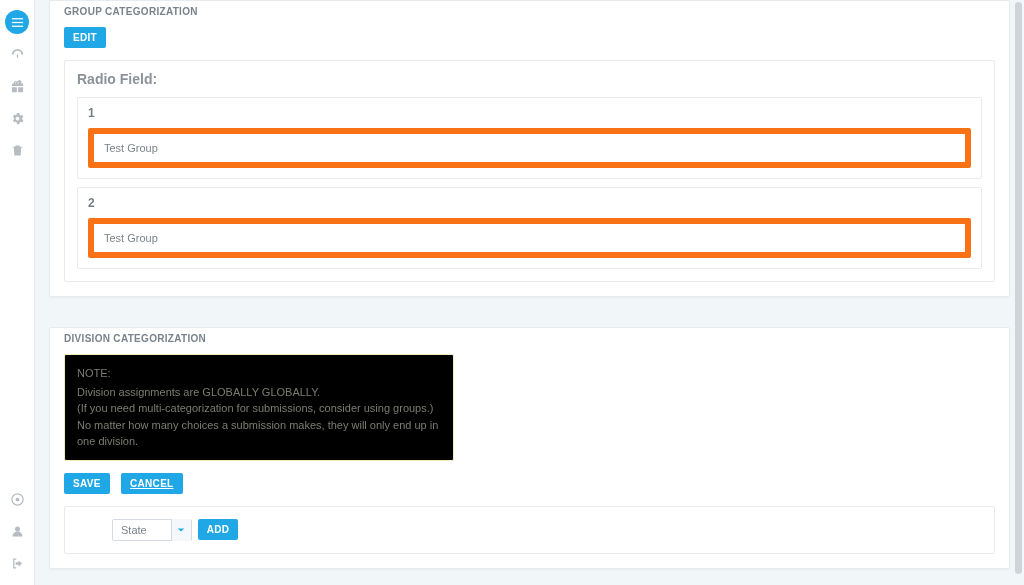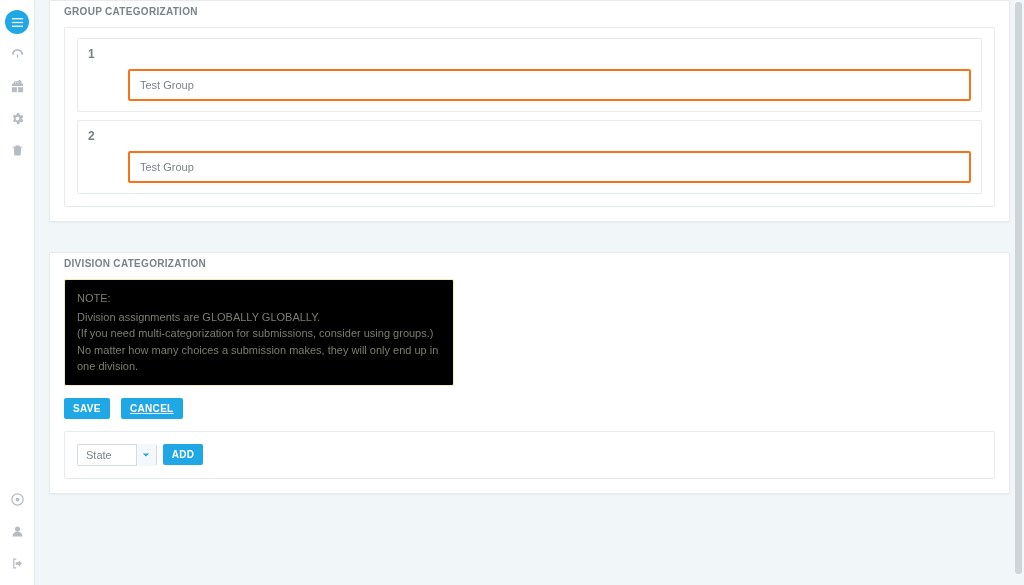--- a/index.html
+++ b/index.html
@@ -99,26 +99,25 @@
     margin-bottom:8px;
     padding:8px 10px 10px 10px;
   }
   .option-header {
     font-size:12px;
     font-weight:600;
     color:#787f86;
     margin-bottom:8px;
   }
   .group-box {
-    border:2px solid #f97316;
+    border:6px solid #f97316;
     border-radius:2px;
     padding:8px 10px;
     font-size:11px;
     color:#7b838a;
-    margin-left:40px;
   }
 
   .note-box {
     background:#000000;
     border:1px solid #f2ecb9;
     border-radius:2px;
     padding:10px 12px;
     font-size:11px;
     color:#7a7e70;
     line-height:1.5;
@@ -229,21 +228,25 @@
           <path d="M10 4h-5v16h5v-2H7V6h3zM14 7l5 5-5 5v-3H9v-4h5z"></path>
         </svg>
     </div>
   </div>
 </div>
 
 <div class="main">
 
   <div class="panel">
     <div class="panel-title">GROUP CATEGORIZATION</div>
+    <div class="btn-row">
+      <button class="btn">EDIT</button>
+    </div>
     <div class="field-box">
+      <div class="field-title">Radio Field:</div>
 
       <div class="option-block">
         <div class="option-header">1</div>
         <div class="group-box">Test Group</div>
       </div>
 
       <div class="option-block" style="margin-bottom:0;">
         <div class="option-header">2</div>
         <div class="group-box">Test Group</div>
       </div>
@@ -259,21 +262,21 @@
       <div>(If you need multi-categorization for submissions, consider using groups.)</div>
       <div>No matter how many choices a submission makes, they will only end up in one division.</div>
     </div>
 
     <div class="btn-row">
       <button class="btn">SAVE</button>
       <button class="btn">CANCEL</button>
     </div>
 
     <div class="select-area">
-      <div style="display:flex;align-items:center;">
+      <div style="display:flex;align-items:center;margin-left:35px;">
         <div class="dropdown">
           <span class="dd-label">State</span>
           <span class="dd-caret">
             <svg viewBox="0 0 10 10">
                 <path d="M1 3l4 4 4-4z"></path>
               </svg>
           </span>
         </div>
         <button class="btn add-btn">ADD</button>
       </div>

